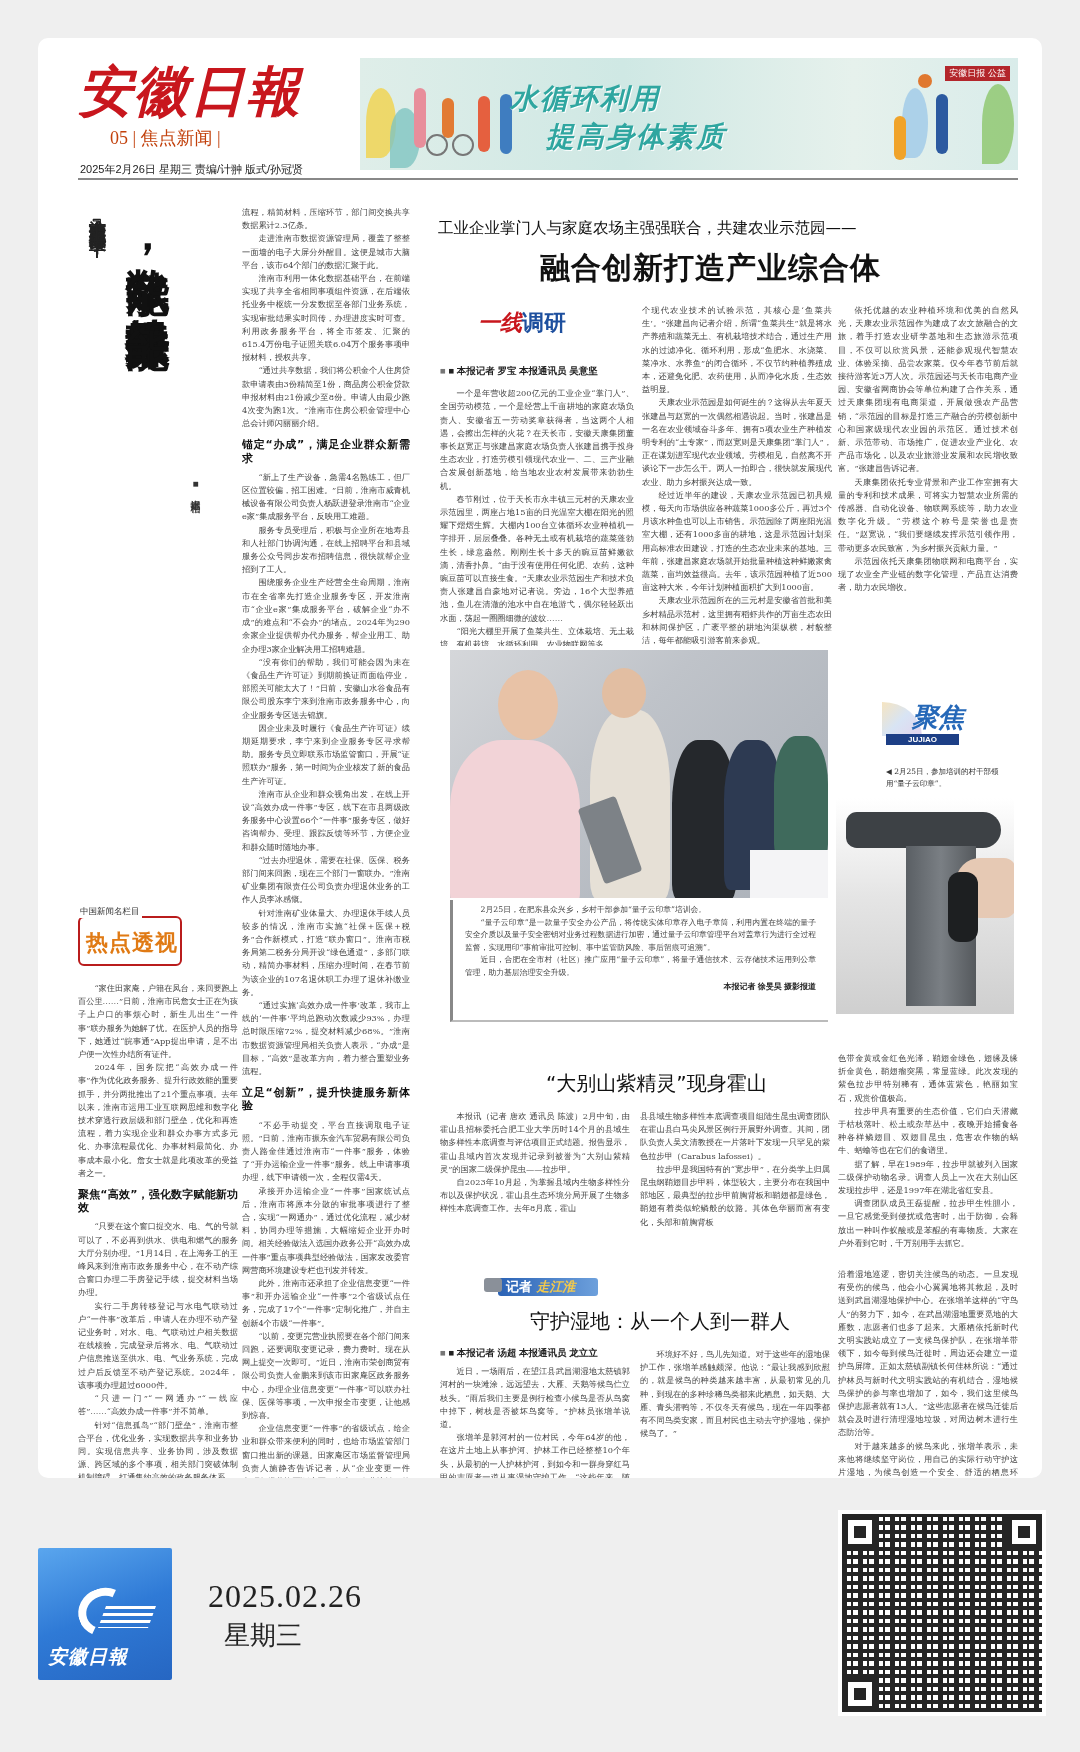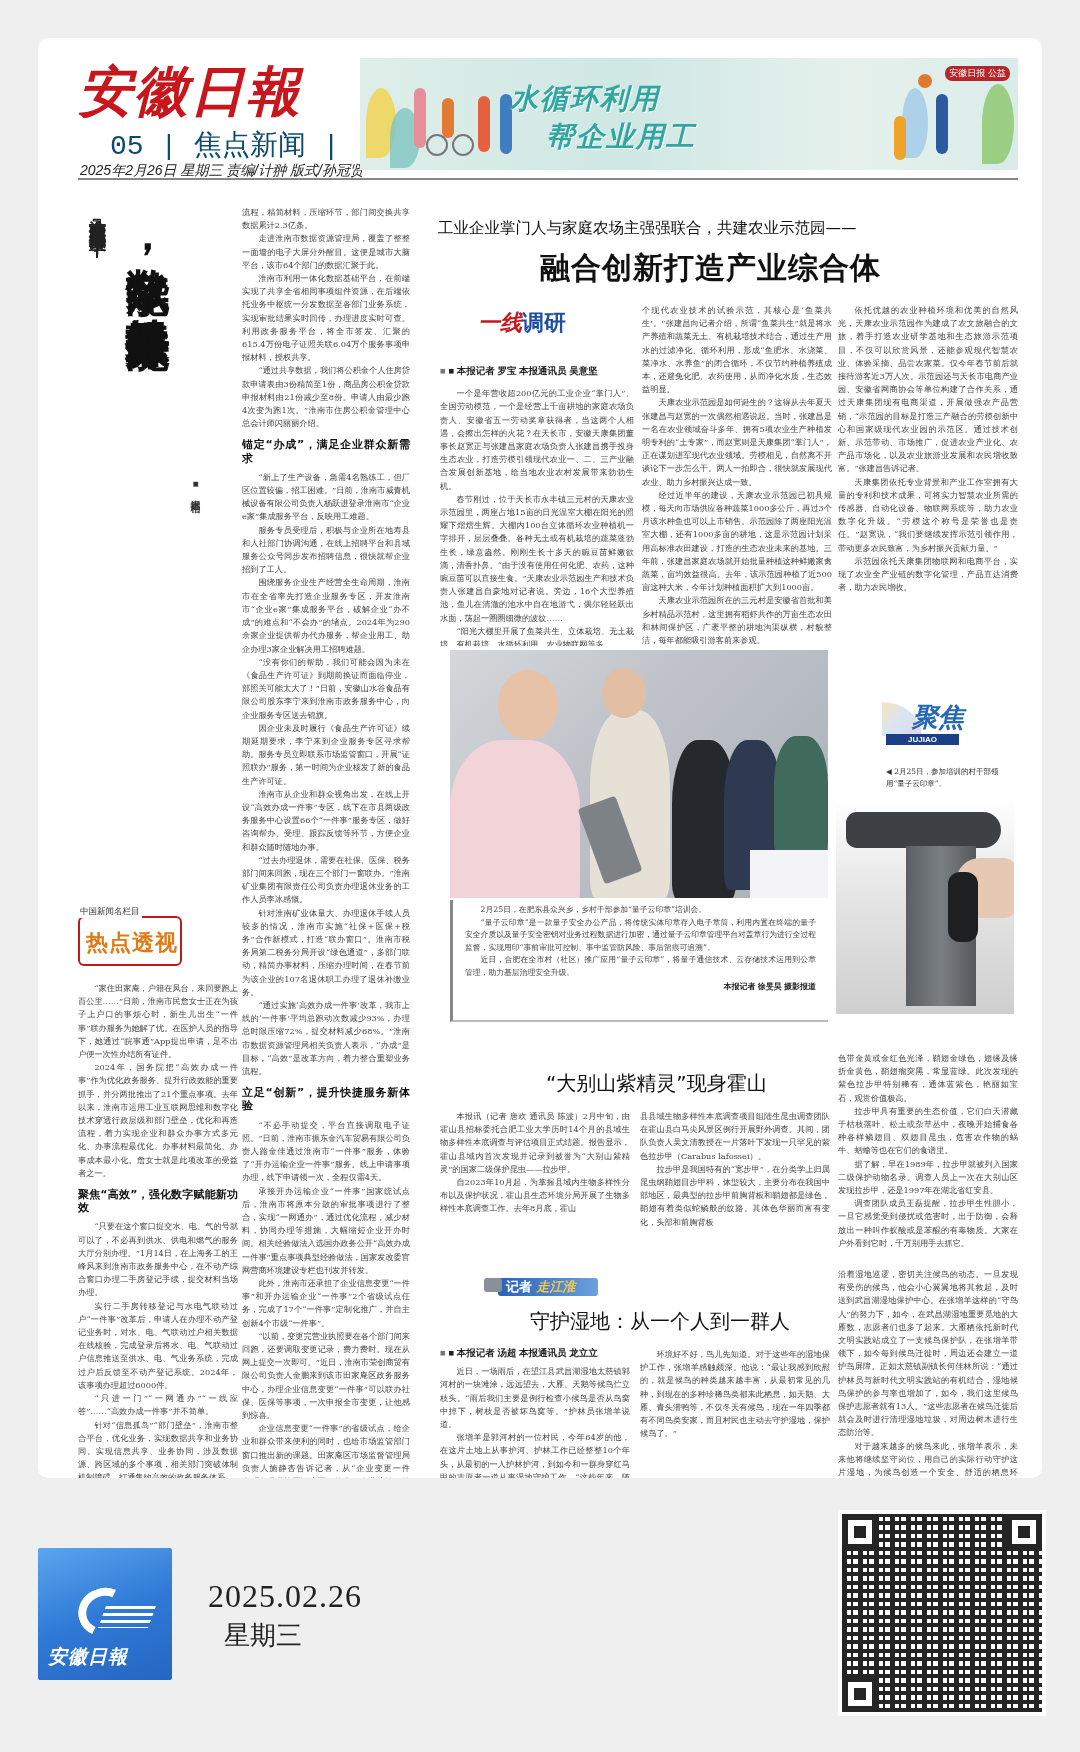--- a/index.html
+++ b/index.html
@@ -1,27 +1,27 @@
 <!DOCTYPE html>
 <html><head>
 <meta charset="utf-8">
 <style>
   * { box-sizing: border-box; margin: 0; padding: 0; }
   html, body { width: 1080px; height: 1752px; background: #efefef; overflow: hidden; }
   body { font-family: "DejaVu Serif", serif; color: #222; position: relative; }
   .page { position: absolute; left: 38px; top: 38px; width: 1004px; height: 1440px; background: #ffffff; border-radius: 10px; overflow: hidden; }
   .masthead-logo { position: absolute; left: 40px; top: 18px; font-family: "DejaVu Serif", serif; font-size: 54px; font-weight: bold; color: #c8161d; letter-spacing: 2px; font-style: italic; }
-  .section-line { position: absolute; left: 72px; top: 88px; font-family: Liberation Mono, monospace; font-size: 28px; color: #0c4a6e; }
-  .date-line { position: absolute; left: 42px; top: 124px; font-family: "Liberation Sans", sans-serif; font-size: 14px; color: #222; font-style: italic; }
+  .section-line { position: absolute; left: 72px; top: 88px; font-family: Liberation Serif, serif; font-size: 18px; color: #c2410c; }
+  .date-line { position: absolute; left: 42px; top: 124px; font-family: "Liberation Sans", sans-serif; font-size: 11px; color: #222; }
   .banner { position: absolute; left: 322px; top: 20px; width: 658px; height: 112px; background: linear-gradient(90deg, #dfeee9 0%, #cfe8e4 40%, #e6f1ec 75%, #d9ecea 100%); overflow: hidden; }
   .banner .leaf { position: absolute; border-radius: 50% 50% 50% 0; opacity: .8; }
   .banner .t1, .banner .t2 { position: absolute; font-family: "DejaVu Sans", sans-serif; font-weight: bold; font-style: italic; color: #2fa6a0; font-size: 28px; letter-spacing: 2px; text-shadow: 1px 1px 0 #fff; }
   .banner .t1 { left: 150px; top: 22px; }
   .banner .t2 { left: 186px; top: 60px; }
-  .banner .tag { position: absolute; right: 8px; top: 8px; font-size: 9px; color: #fff; background: #b3262b; padding: 1px 4px; font-family: "DejaVu Sans", sans-serif; border-radius: 7px; }
+  .banner .tag { position: absolute; right: 8px; top: 8px; font-size: 9px; color: #fff; background: #b3262b; padding: 1px 4px; font-family: "DejaVu Sans", sans-serif; }
   .figure { position: absolute; width: 12px; border-radius: 6px; }
   .hr-top { position: absolute; left: 40px; top: 140px; width: 940px; height: 2px; background: #888; }
 
   .vert { writing-mode: vertical-rl; position: absolute; }
   .kicker-vert { left: 50px; top: 168px; font-size: 17px; font-weight: bold; line-height: 20px; color: #222; font-family: "DejaVu Serif", serif; letter-spacing: 1px; }
   .headline-vert { left: 86px; top: 196px; font-size: 44px; font-weight: bold; line-height: 48px; color: #111; font-family: "DejaVu Sans", sans-serif; letter-spacing: 1px; }
   .byline-vert { left: 150px; top: 440px; font-size: 10px; color: #333; font-family: "Liberation Sans", sans-serif; }
 
   .col { position: absolute; font-size: 8.2px; line-height: 13.2px; color: #444; text-align: justify; overflow: hidden; font-family: "DejaVu Serif", serif; }
   .col p { text-indent: 2em; }
@@ -93,21 +93,21 @@
   <div class="banner">
     <div class="leaf" style="left:6px;top:30px;width:30px;height:70px;background:#f1d24a;"></div>
     <div class="leaf" style="left:30px;top:50px;width:30px;height:60px;background:#7fc4c0;"></div>
     <div class="figure" style="left:54px;top:30px;height:60px;background:#e88e9b;"></div>
     <div class="figure" style="left:82px;top:40px;height:40px;background:#e27a33;"></div>
     <div style="position:absolute;left:66px;top:76px;width:22px;height:22px;border:2px solid #777;border-radius:50%;"></div>
     <div style="position:absolute;left:92px;top:76px;width:22px;height:22px;border:2px solid #777;border-radius:50%;"></div>
     <div class="figure" style="left:118px;top:38px;height:56px;background:#e5603f;"></div>
     <div class="figure" style="left:140px;top:36px;height:60px;background:#3f7dc0;"></div>
     <div class="t1">水循环利用</div>
-    <div class="t2">帮企业用工</div>
+    <div class="t2">提高身体素质</div>
     <div class="leaf" style="right:90px;top:30px;width:26px;height:70px;background:#9fc9e8;"></div>
     <div class="figure" style="right:70px;top:36px;height:60px;background:#2c5aa0;"></div>
     <div style="position:absolute;right:86px;top:16px;width:14px;height:14px;border-radius:50%;background:#e0782f;"></div>
     <div class="figure" style="right:112px;top:58px;height:44px;background:#f0a32a;"></div>
     <div class="leaf" style="right:4px;top:26px;width:32px;height:80px;background:#8cc66a;"></div>
     <div class="tag">安徽日报 公益</div>
   </div>
   <div class="hr-top"></div>
 
   <div class="vert kicker-vert">淮南市大力实施『高效办成一件事』改革——</div>

